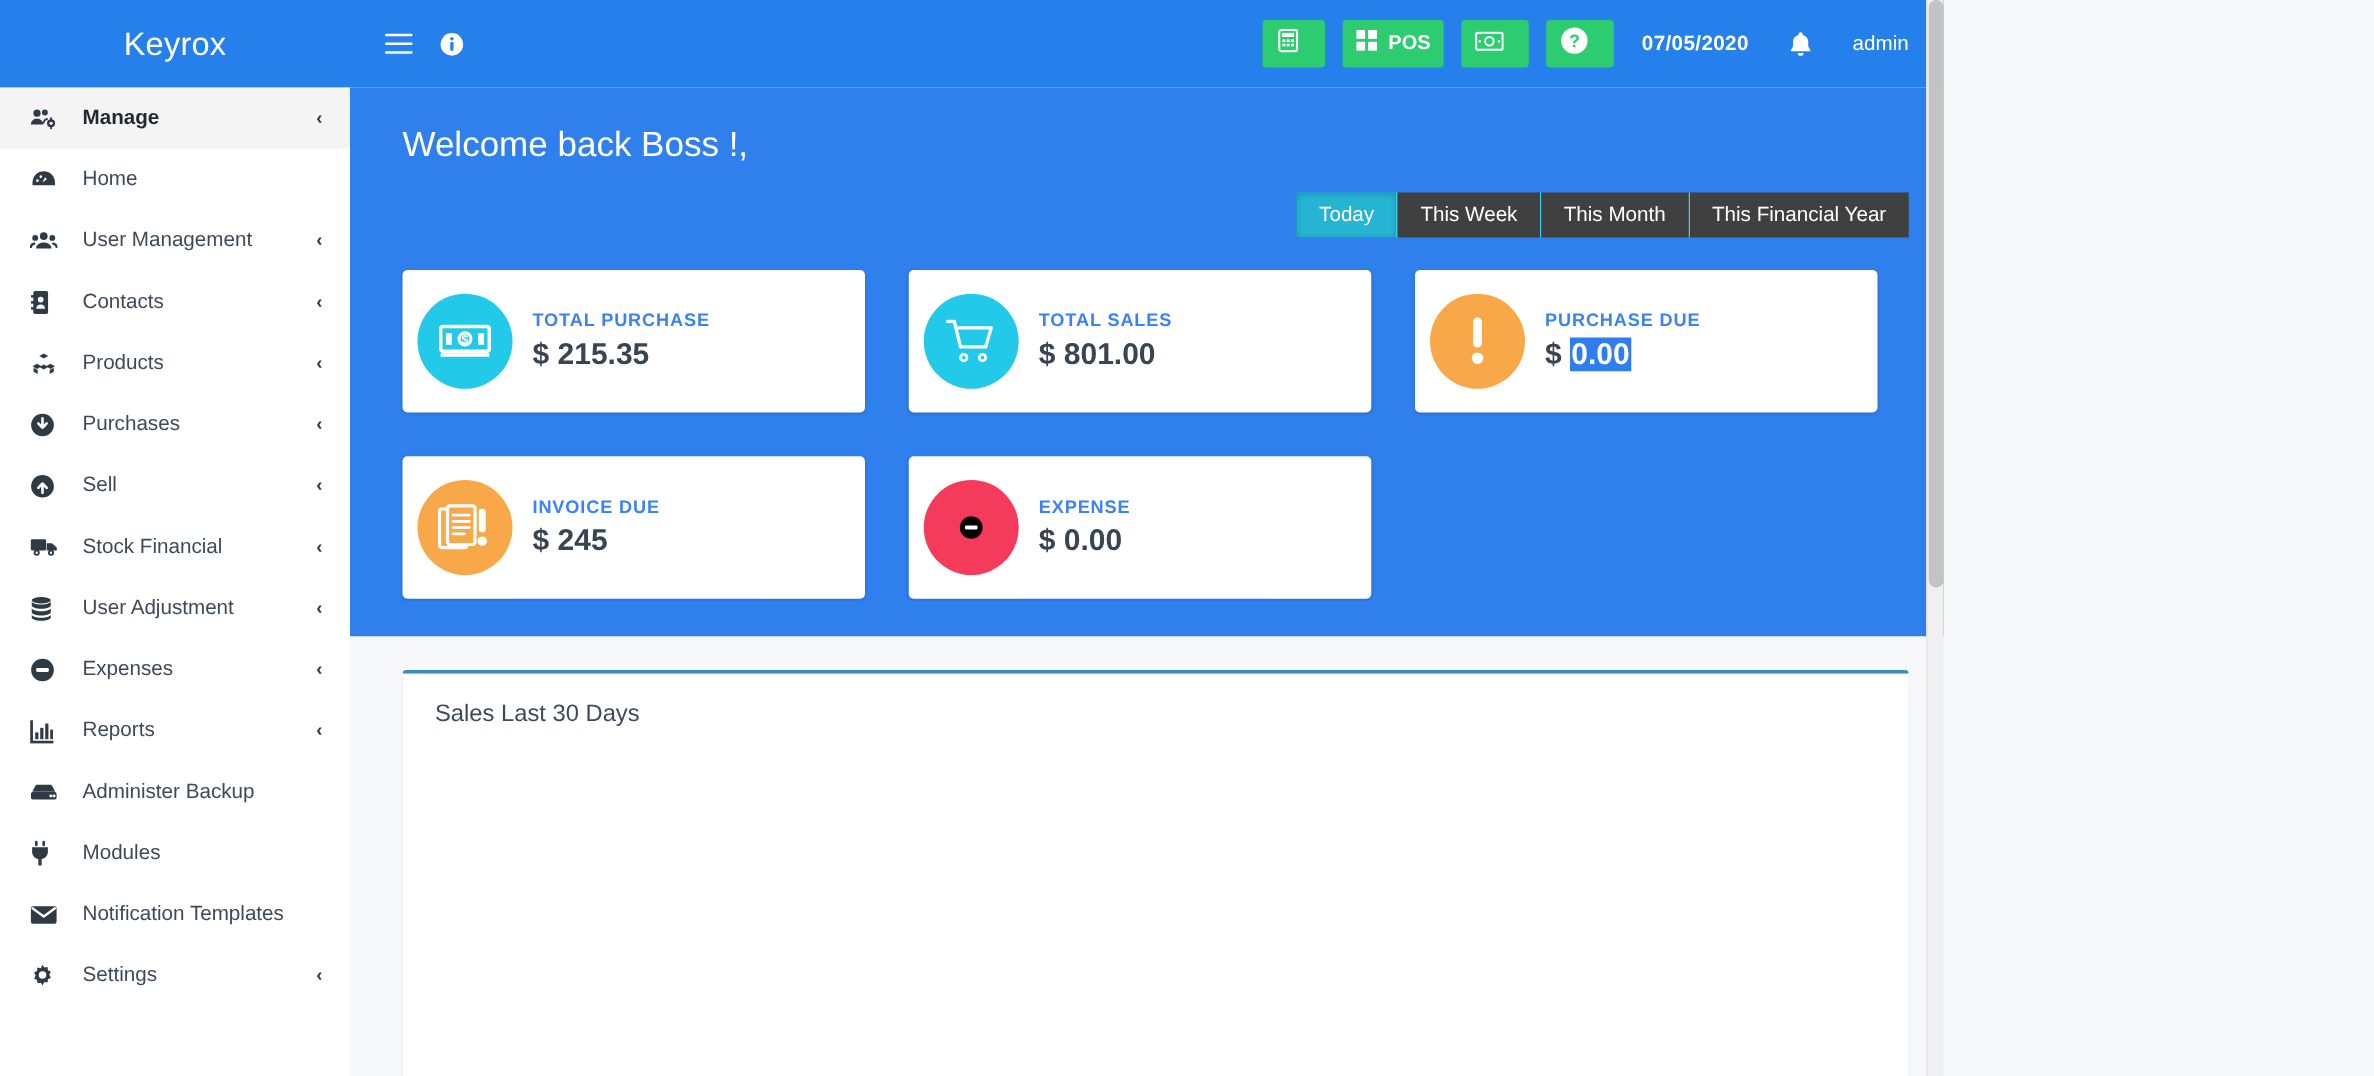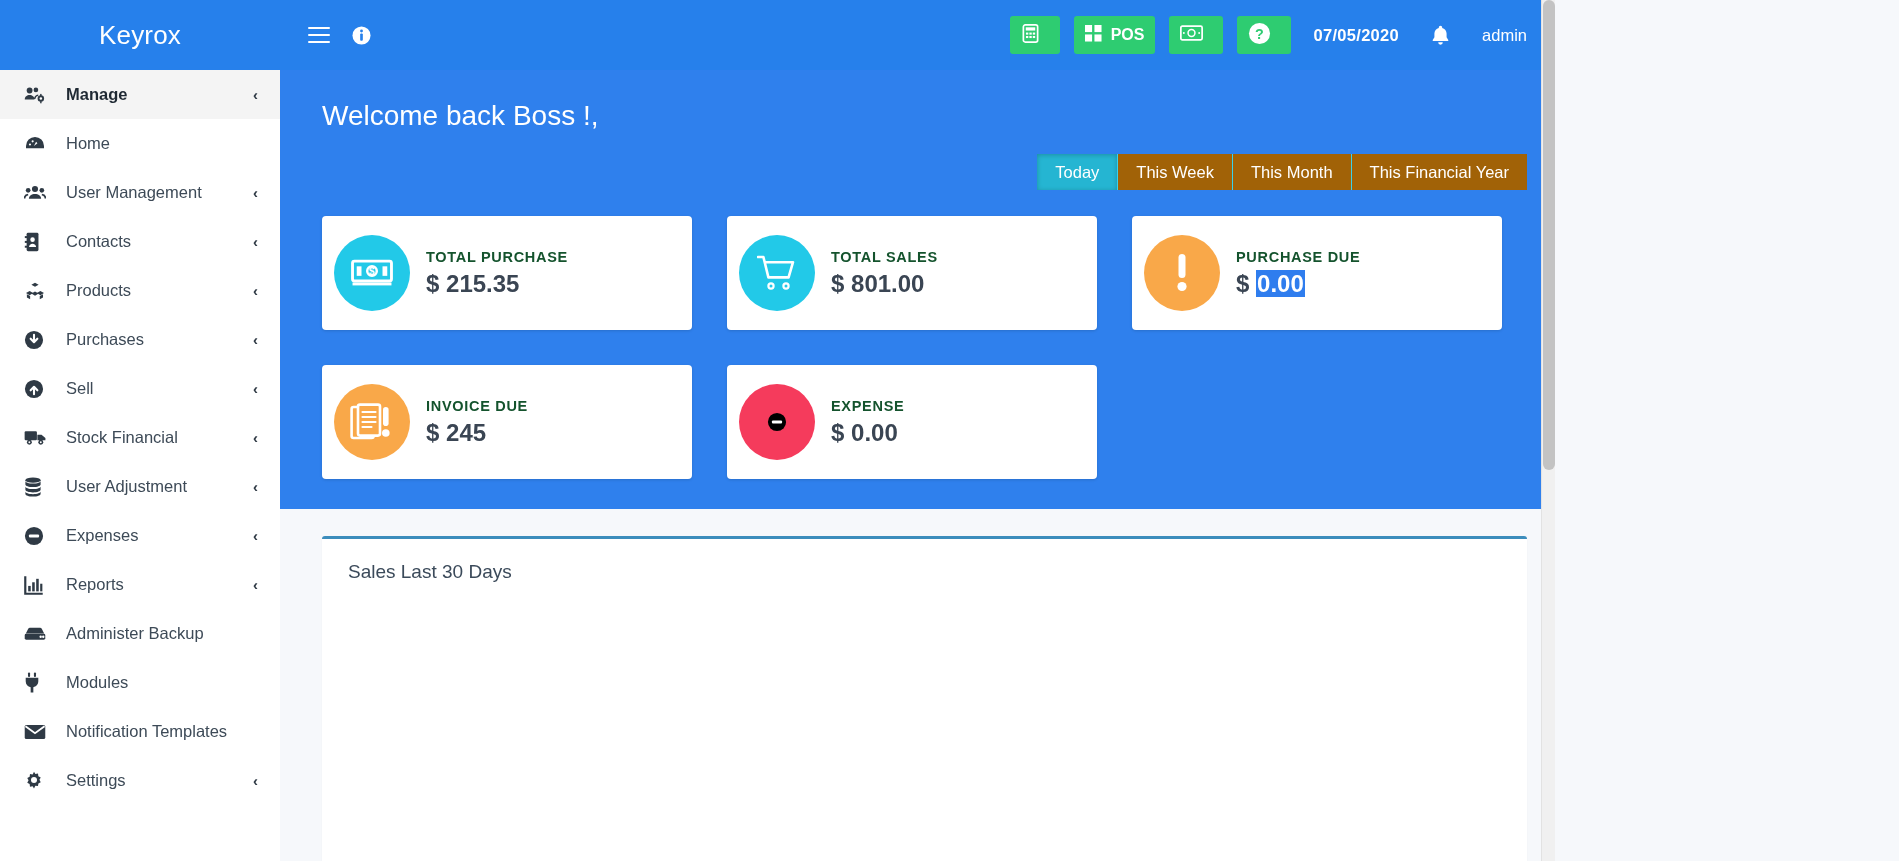--- a/index.html
+++ b/index.html
@@ -71,21 +71,21 @@
     background: #2f80ed; position: relative;
     padding: 0 28px 0 28px;
   }
   .welcome {
     color: #ffffff; font-size: 28px; font-weight: normal;
     padding: 30px 0 10px 14px;
   }
   .rangebar { display: flex; justify-content: flex-end; padding: 12px 0 0 0; }
   .range-group { display: flex; }
   .range-btn {
-    background: #a16207; color: #ffffff;
+    background: #404040; color: #ffffff;
     border: none; border-right: 1px solid #39d2ed;
     padding: 0 18px; height: 36px; line-height: 36px;
     font-size: 16.5px; cursor: pointer; white-space: nowrap;
   }
   .range-btn:last-child { border-right: none; }
   .range-btn.active { background: #25b5d2; box-shadow: inset 0 1px 5px rgba(0,0,0,.22); }
 
   .cards {
     display: flex; flex-wrap: wrap; gap: 35px;
     padding: 26px 0 0 14px;
@@ -95,21 +95,21 @@
     border-radius: 4px; box-shadow: 0 1px 3px rgba(0,0,0,.14);
     display: flex; align-items: center; padding: 0 14px 0 12px;
   }
   .card .bubble {
     width: 76px; height: 76px; border-radius: 50%;
     display: flex; align-items: center; justify-content: center;
     margin-right: 16px; flex: 0 0 76px;
   }
   .card .txt { display: flex; flex-direction: column; justify-content: center; }
   .card .ttl {
-    color: #14532d; font-size: 14.5px; font-weight: bold;
+    color: #3b82f6; font-size: 14.5px; font-weight: bold;
     letter-spacing: .7px; text-transform: uppercase; margin-bottom: 5px;
   }
   .card .val { color: #3a4553; font-size: 24px; font-weight: bold; }
   .card .val .sel { background: #2f7dee; color: #ffffff; padding: 0 1px; }
 
   .hero-bottom-pad { height: 30px; }
 
   
   .panel-wrap { padding: 27px 28px 0 42px; }
   .panel {

